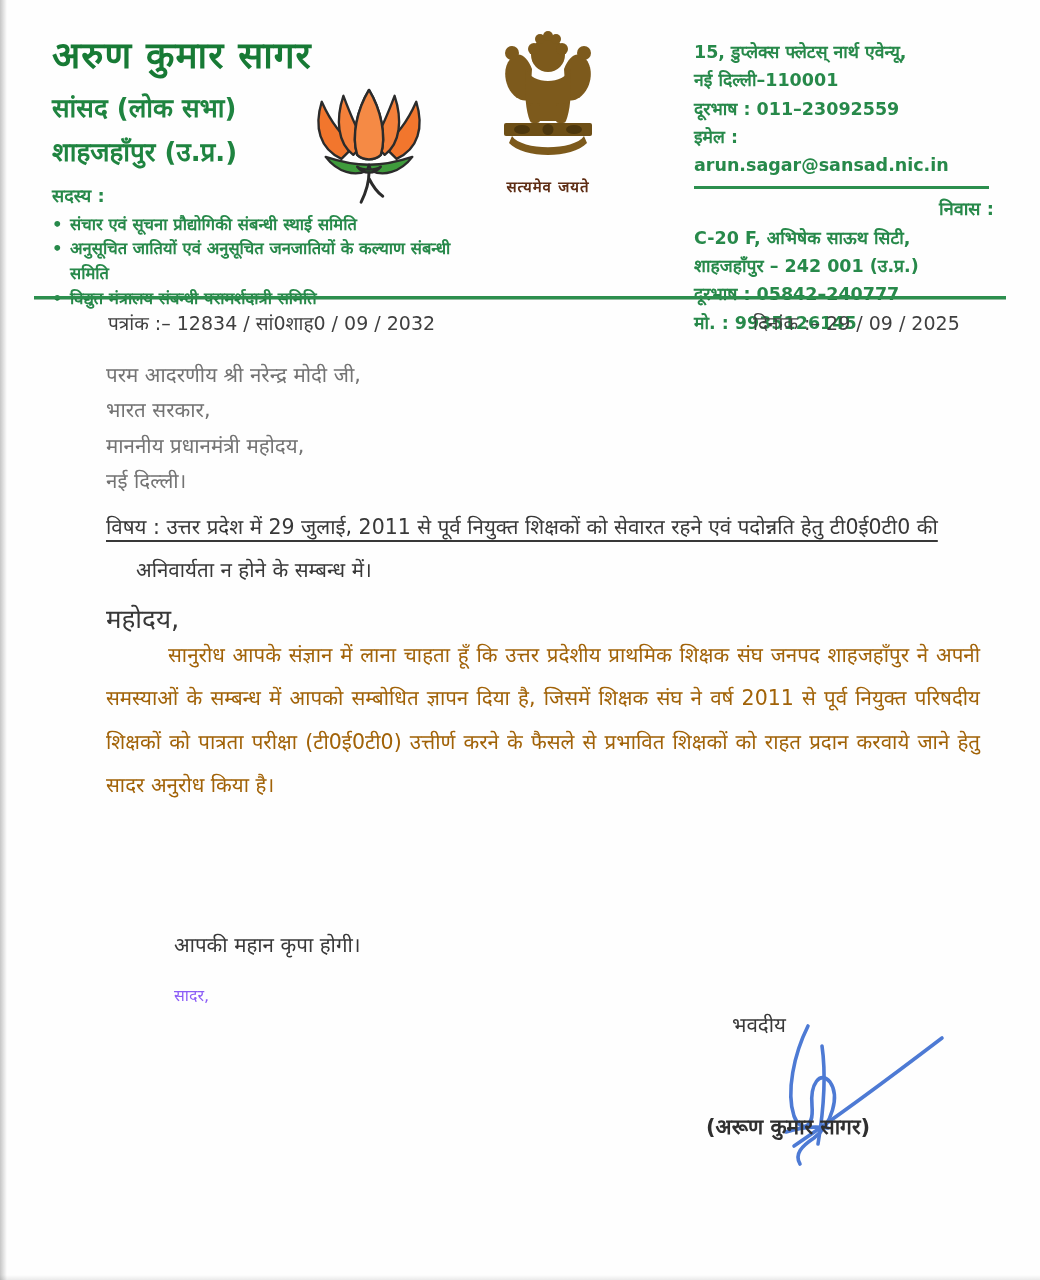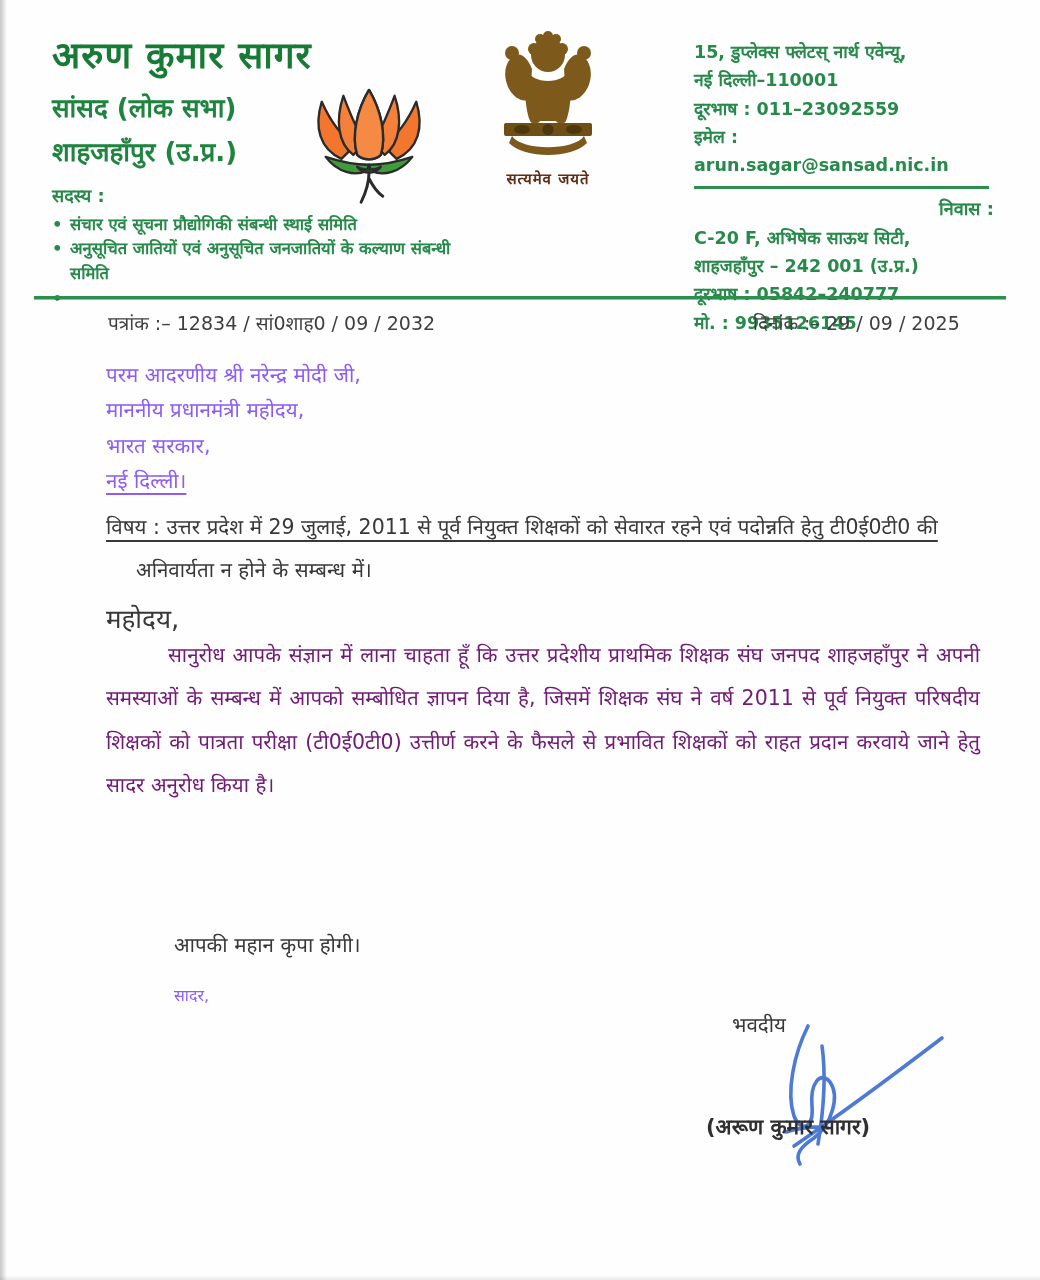--- a/index.html
+++ b/index.html
@@ -23,46 +23,46 @@
   .lh-desig{font-size:26px;font-weight:700;color:#1f8440;margin-top:12px;}
   .lh-const{font-size:26px;font-weight:700;color:#1f8440;margin-top:8px;}
   .lh-member{font-size:18px;font-weight:700;color:#27894a;margin-top:14px;}
   .lh-committees{margin-top:6px;}
   .committee{display:flex;font-size:16.5px;font-weight:700;color:#27894a;line-height:1.5;}
   .committee .bullet{width:18px;flex:0 0 18px;}
 
   
   .lotus-wrap{position:absolute;left:300px;top:84px;width:138px;height:128px;}
   .emblem-wrap{position:absolute;left:468px;top:28px;width:160px;height:164px;text-align:center;}
-  .emblem-caption{font-size:15px;font-weight:800;color:#5e2d14;margin-top:2px;letter-spacing:1px;text-align:center;}
+  .emblem-caption{font-size:15px;font-weight:800;color:#5e2d14;margin-top:10px;letter-spacing:1px;text-align:center;}
 
   
   .lh-right{position:absolute;left:694px;top:38px;width:300px;}
   .lh-right .line{font-size:17.5px;font-weight:700;color:#27894a;line-height:1.62;}
   .green-divider{border:0;border-top:3px solid #2c8f4e;margin:6px 0 6px 0;width:295px;}
   .res-label{font-size:18px;font-weight:700;color:#27894a;line-height:1.6;text-align:right;}
 
   .full-divider{position:absolute;left:34px;top:296px;width:972px;height:0;
     border-top:3px solid #2c8f4e;box-shadow:0 1px 0 rgba(23,110,50,.45);}
 
   
   .ref-row{position:absolute;left:0;top:310px;width:1040px;font-size:19px;color:#3f3f3f;}
   .ref-no{position:absolute;left:108px;top:0;}
   .ref-date{position:absolute;left:753px;top:0;}
 
   
-  .recipient{position:absolute;left:106px;top:358px;font-size:20.5px;line-height:1.72;color:#8b5cf6;}
-  .recipient .city{text-decoration:underline;text-underline-offset:5px;}
+  .recipient{position:absolute;left:106px;top:358px;font-size:20.5px;line-height:1.72;color:#737373;}
+  .recipient .city{text-underline-offset:5px;}
 
   .subject{position:absolute;left:106px;top:506px;width:880px;font-size:20.5px;color:#383838;line-height:2.1;}
   .subject .l1{text-decoration:underline;text-underline-offset:6px;}
   .subject .l2{text-underline-offset:6px;margin-left:30px;}
 
   .salutation{position:absolute;left:106px;top:600px;font-size:26px;color:#383838;}
-  .para{position:absolute;left:106px;width:874px;font-size:20.5px;color:#701a75;
+  .para{position:absolute;left:106px;width:874px;font-size:20.5px;color:#a16207;
     line-height:2.12;text-align:justify;text-indent:62px;}
   .para1{top:634px;}
   .para2{top:800px;}
   .closing1{position:absolute;left:174px;top:930px;font-size:20.5px;color:#383838;}
   .closing2{position:absolute;left:174px;top:984px;font-size:16px;color:#8b5cf6;}
 
   .valediction{position:absolute;left:732px;top:1010px;font-size:20.5px;color:#383838;}
   .sig-svg{position:absolute;left:690px;top:1012px;width:280px;height:160px;}
   .sig-name{position:absolute;left:706px;top:1112px;font-size:21px;font-weight:700;color:#2f2f2f;}
 </style>
@@ -82,20 +82,21 @@
       <div class="committee">
         <span class="bullet">•</span>
         <span>संचार एवं सूचना प्रौद्योगिकी संबन्धी स्थाई समिति</span>
       </div>
       <div class="committee">
         <span class="bullet">•</span>
         <span>अनुसूचित जातियों एवं अनुसूचित जनजातियों के कल्याण संबन्धी समिति</span>
       </div>
       <div class="committee">
         <span class="bullet">•</span>
+        <span>विद्युत मंत्रालय संबन्धी परामर्शदात्री समिति</span>
       </div>
     </div>
   </div>
 
   <div class="lotus-wrap">
     <svg viewBox="0 0 140 130" width="138" height="128">
       <g stroke="#2b2b2b" stroke-width="2.4" stroke-linejoin="round">
 
         <path d="M22,18 C14,44 20,66 42,76 L56,62 C40,52 30,36 22,18 Z" fill="#f2762d"></path>
 
@@ -164,22 +165,22 @@
 
   <div class="full-divider"></div>
 
   <div class="ref-row">
     <span class="ref-no">पत्रांक :– 12834 / सां0शाह0 / 09 / 2032</span>
     <span class="ref-date">दिनांक :– 29 / 09 / 2025</span>
   </div>
 
   <div class="recipient">
     <div>परम आदरणीय श्री नरेन्द्र मोदी जी,</div>
+    <div>भारत सरकार,</div>
     <div>माननीय प्रधानमंत्री महोदय,</div>
-    <div>भारत सरकार,</div>
     <div class="city">नई दिल्ली।</div>
   </div>
 
   <div class="subject">
     <div class="l1">विषय : उत्तर प्रदेश में 29 जुलाई, 2011 से पूर्व नियुक्त शिक्षकों को सेवारत रहने एवं पदोन्नति हेतु टी0ई0टी0 की</div>
     <div class="l2">अनिवार्यता न होने के सम्बन्ध में।</div>
   </div>
 
   <div class="salutation">महोदय,</div>
   <div class="para para1">सानुरोध आपके संज्ञान में लाना चाहता हूँ कि उत्तर प्रदेशीय प्राथमिक शिक्षक संघ जनपद शाहजहाँपुर ने अपनी समस्याओं के सम्बन्ध में आपको सम्बोधित ज्ञापन दिया है, जिसमें शिक्षक संघ ने वर्ष 2011 से पूर्व नियुक्त परिषदीय शिक्षकों को पात्रता परीक्षा (टी0ई0टी0) उत्तीर्ण करने के फैसले से प्रभावित शिक्षकों को राहत प्रदान करवाये जाने हेतु सादर अनुरोध किया है।</div>

